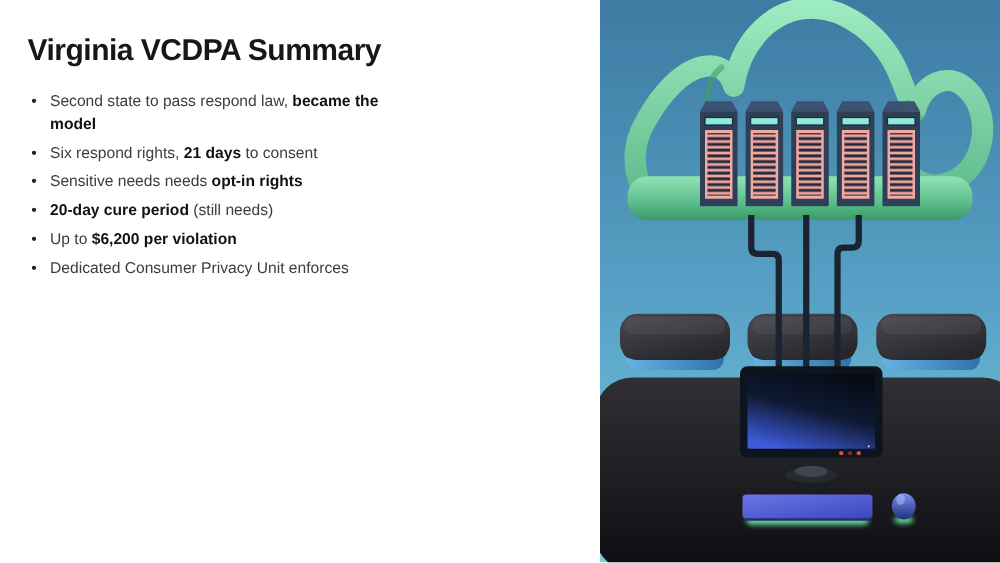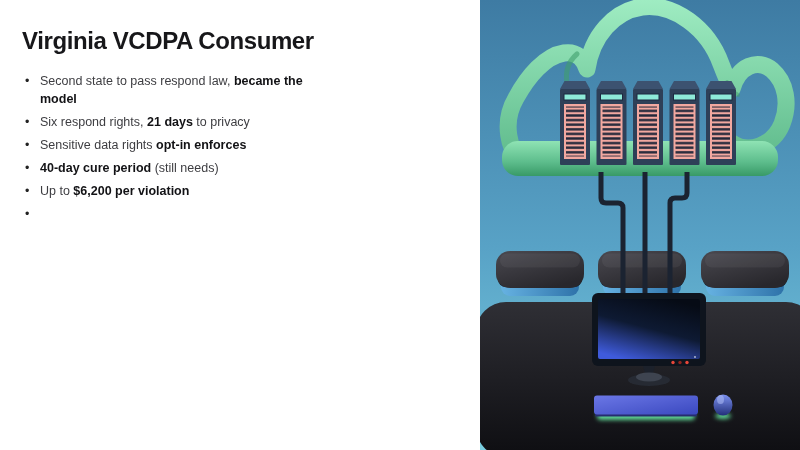--- a/index.html
+++ b/index.html
@@ -21,28 +21,28 @@
   ul.bullets .marker{position:absolute;left:3px;top:0;color:#222;}
   ul.bullets .b{font-weight:700;color:#121215;}
   .art{width:320px;height:450px;position:relative;}
   .art svg{display:block;}
 </style>
 </head>
 <body>
 
 <div class="slide">
   <div class="content">
-    <h1>Virginia VCDPA Consumer</h1>
+    <h1>Virginia VCDPA Summary</h1>
     <ul class="bullets" id="bullets">
         <li><span class="marker">•</span><span class="r">Second state to pass respond law, </span><span class="b">became the model</span></li>
-        <li><span class="marker">•</span><span class="r">Six respond rights, </span><span class="b">21 days</span><span class="r"> to privacy</span></li>
-        <li><span class="marker">•</span><span class="r">Sensitive data rights </span><span class="b">opt-in enforces</span></li>
-        <li><span class="marker">•</span><span class="b">40-day cure period</span><span class="r"> (still needs)</span></li>
+        <li><span class="marker">•</span><span class="r">Six respond rights, </span><span class="b">21 days</span><span class="r"> to consent</span></li>
+        <li><span class="marker">•</span><span class="r">Sensitive needs needs </span><span class="b">opt-in rights</span></li>
+        <li><span class="marker">•</span><span class="b">20-day cure period</span><span class="r"> (still needs)</span></li>
         <li><span class="marker">•</span><span class="r">Up to </span><span class="b">$6,200 per violation</span></li>
-        <li><span class="marker">•</span></li>
+        <li><span class="marker">•</span><span class="r">Dedicated Consumer Privacy Unit enforces</span></li>
       </ul>
   </div>
 
   <div class="art">
     <svg width="320" height="450" viewBox="0 0 320 450" xmlns="http://www.w3.org/2000/svg">
       <defs>
         <linearGradient id="sky" x1="0" y1="0" x2="0" y2="1">
           <stop offset="0" stop-color="#3e7ba3"></stop>
           <stop offset="0.55" stop-color="#58a2c6"></stop>
           <stop offset="1" stop-color="#79cde0"></stop>

